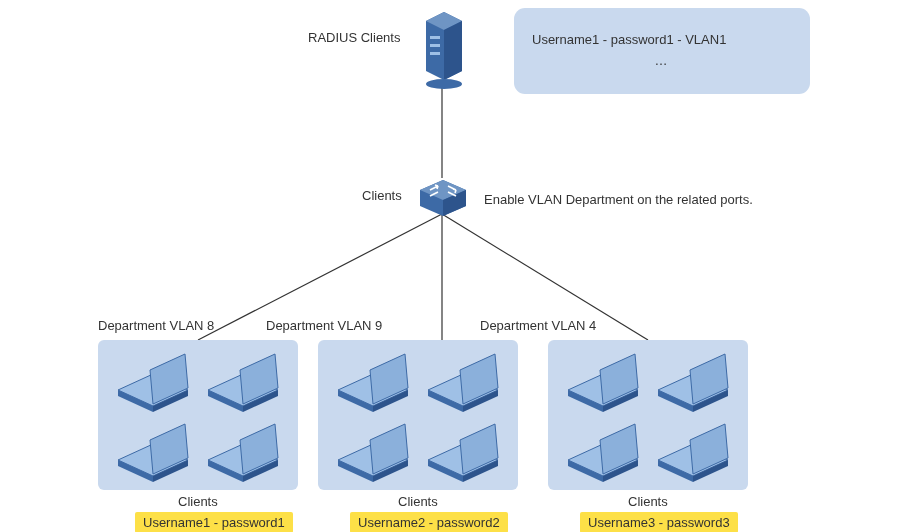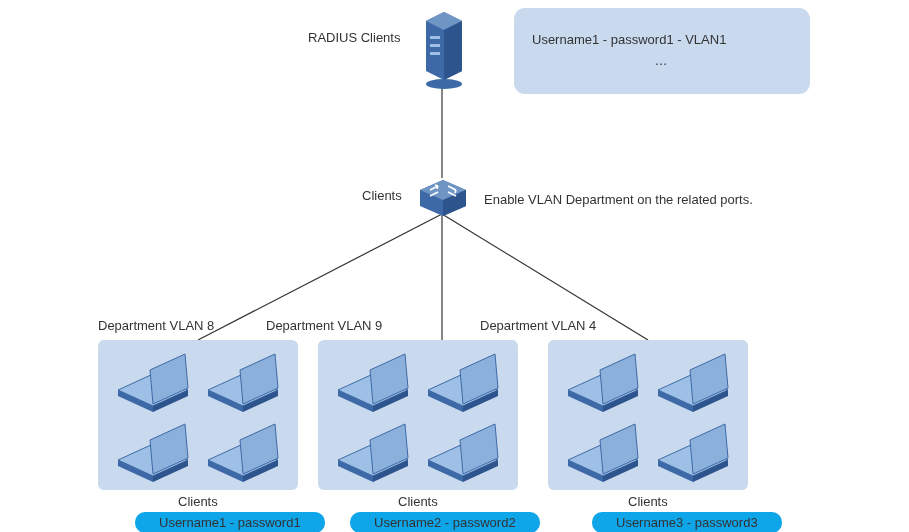--- a/index.html
+++ b/index.html
@@ -1,18 +1,18 @@
 <!DOCTYPE html>
 <html><head>
 <meta charset="utf-8">
 <style>
 html,body{margin:0;padding:0;width:909px;height:532px;background:#fff;font-family:Arial,Helvetica,sans-serif;font-size:13px;color:#333;position:relative}
 .node-label{position:absolute;white-space:nowrap}
 .info-box{position:absolute;background:#c9d9ee;border-radius:11px;padding:22px 18px;line-height:1.6}
-.pill{position:absolute;background:#0ea5e9;border-radius:10px;padding:3px 24px;white-space:nowrap}
+.pill{position:absolute;background:#fde047;border-radius:2px;padding:3px 8px;white-space:nowrap}
 .ellipsis{text-align:center;letter-spacing:2px}
 .laptop-group{position:absolute;width:200px;height:150px;background:#c9d9ee;border-radius:6px}
 svg{position:absolute}
 </style>
 </head>
 <body>
 
 <svg width="909" height="532">
   <line x1="442" y1="88" x2="442" y2="178" stroke="#333" stroke-width="1.2"></line>
   <line x1="442" y1="214" x2="442" y2="340" stroke="#333" stroke-width="1.2"></line>
@@ -85,13 +85,13 @@
       <use href="#lap" x="90" y="70"></use>
   </svg>
 </div>
 
 <div class="node-label" style="left:178px;top:494px">Clients</div>
 <div class="node-label" style="left:398px;top:494px">Clients</div>
 <div class="node-label" style="left:628px;top:494px">Clients</div>
 
 <div class="pill" style="left:135px;top:512px">Username1 - password1</div>
 <div class="pill" style="left:350px;top:512px">Username2 - password2</div>
-<div class="pill" style="left:592px;top:512px">Username3 - password3</div>
+<div class="pill" style="left:580px;top:512px">Username3 - password3</div>
 
 </body></html>

